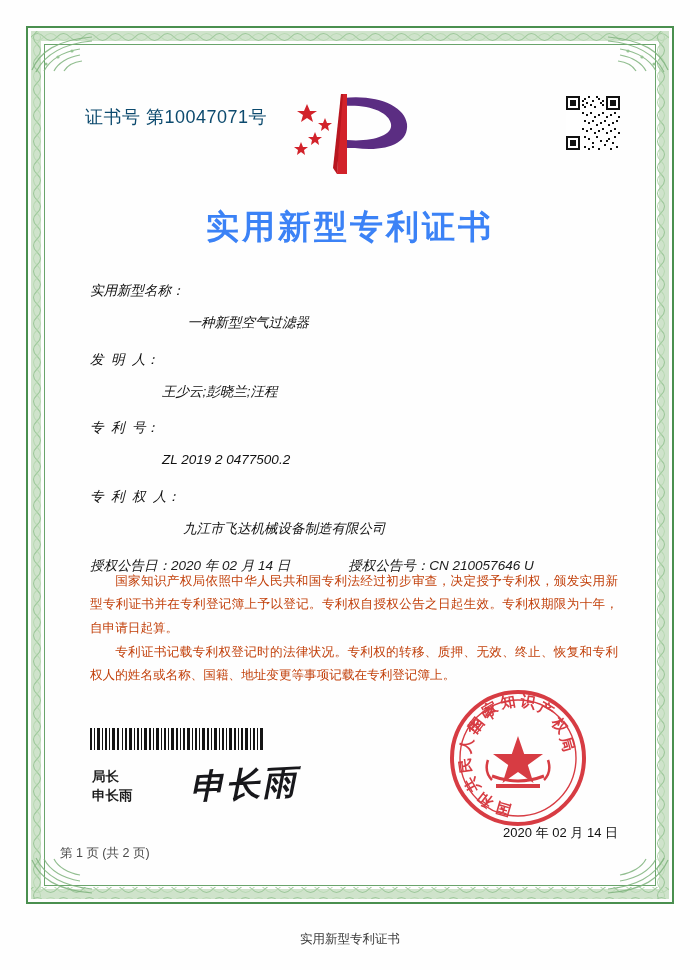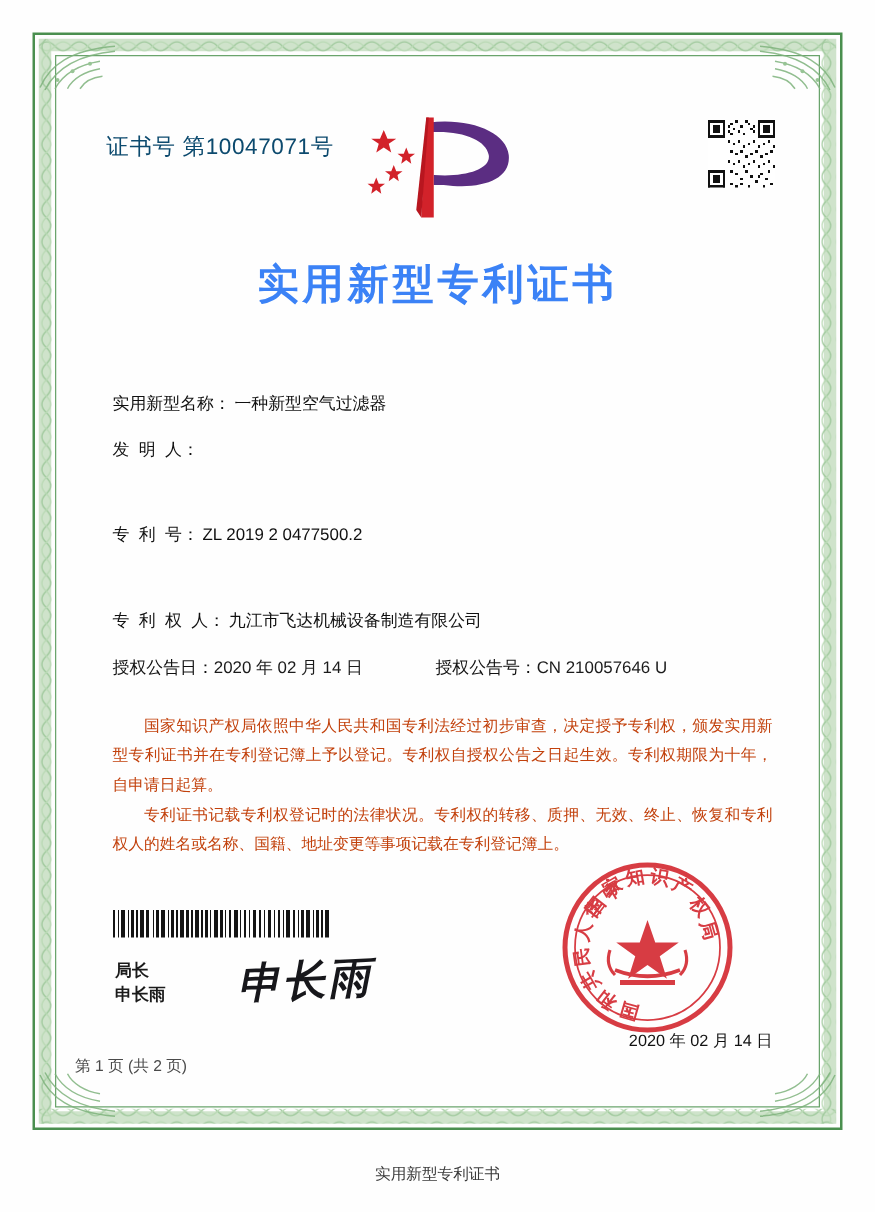--- a/index.html
+++ b/index.html
@@ -121,23 +121,24 @@
   
   .fields {
     position: absolute;
     left: 30px;
     right: 20px;
     top: 222px;
     font-size: 13.5px;
   }
   .frow {
     display: flex;
-    align-items: flex-end;
+    align-items: flex-start;
     margin-bottom: 18.5px;
     line-height: 1.35;
+    font-style: italic;
   }
   .flabel {
     flex: 0 0 auto;
     white-space: pre;
     color: #111;
   }
   .fvalue {
     flex: 1 1 auto;
     color: #111;
     padding-left: 3px;
@@ -416,20 +417,21 @@
 
     <div class="doc-title">实用新型专利证书</div>
 
     <div class="fields">
       <div class="frow">
         <span class="flabel">实用新型名称：</span>
         <span class="fvalue">一种新型空气过滤器</span>
       </div>
       <div class="frow">
         <span class="flabel">发  明  人：</span>
+        <span class="fvalue">王少云;彭晓兰;汪程</span>
       </div>
       <div class="frow">
         <span class="flabel">专  利  号：</span>
         <span class="fvalue">ZL 2019 2 0477500.2</span>
       </div>
       <div class="frow">
         <span class="flabel">专  利  权  人：</span>
         <span class="fvalue">九江市飞达机械设备制造有限公司</span>
       </div>
       <div class="frow double">

